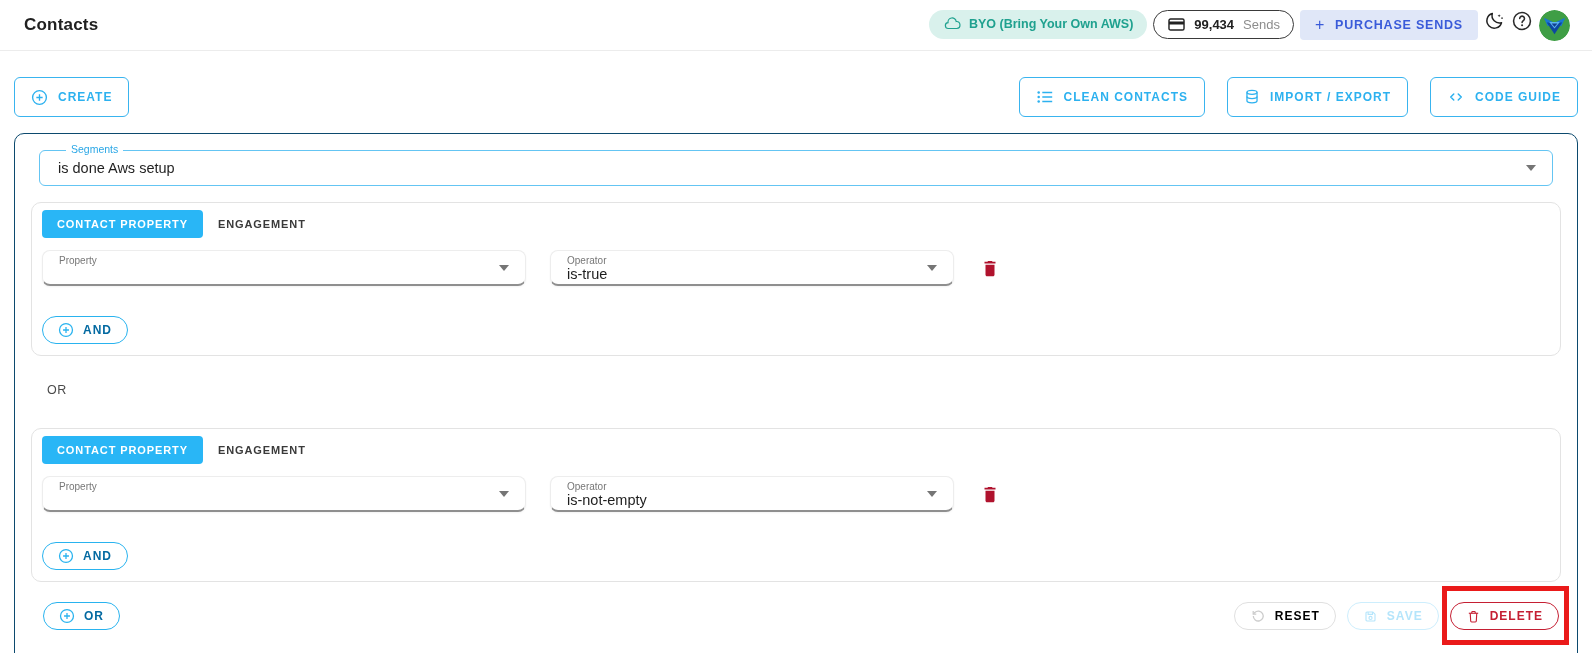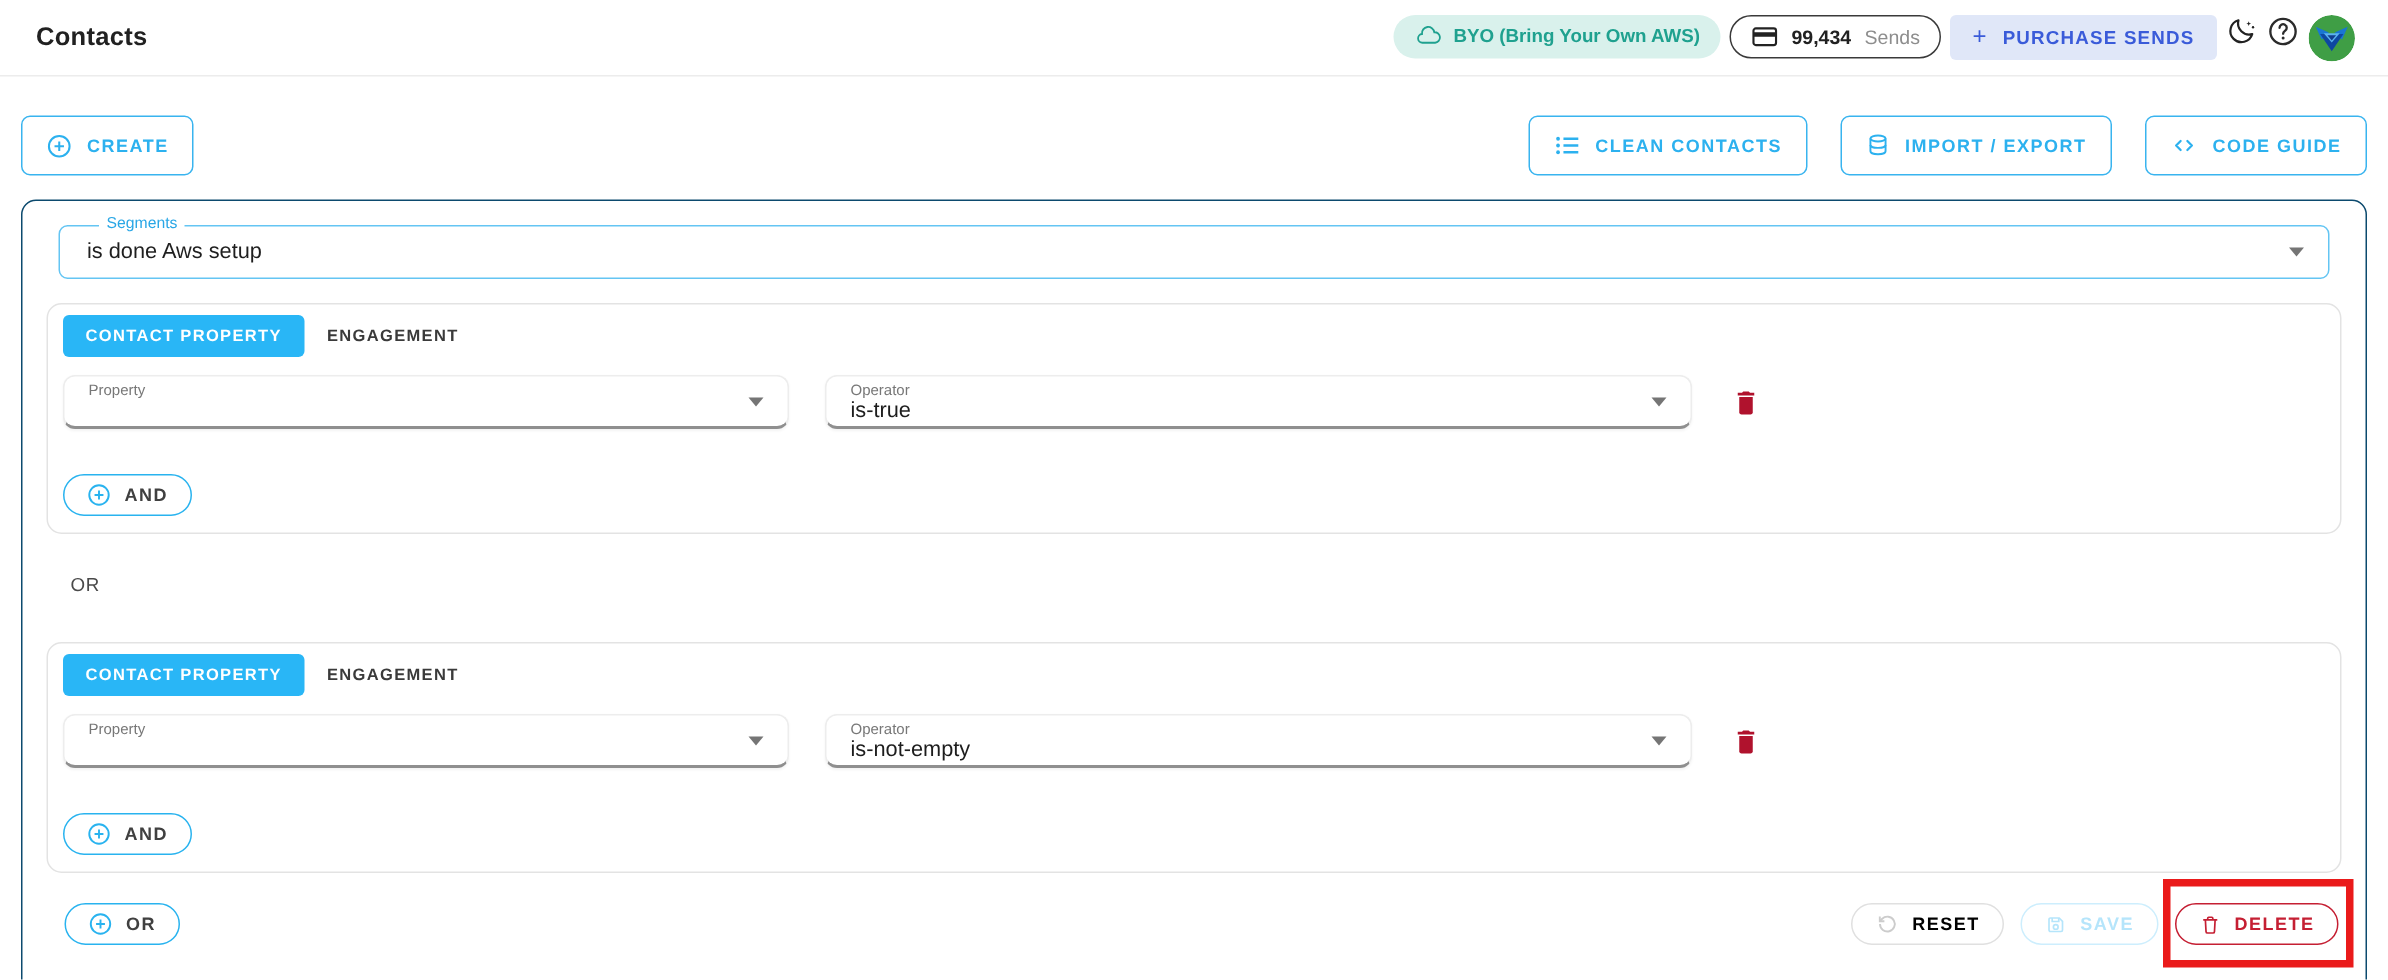--- a/index.html
+++ b/index.html
@@ -53,28 +53,28 @@
   .tab { height:28px; display:inline-flex; align-items:center; padding:0 15px; font-size:11px;
     font-weight:700; letter-spacing:.9px; cursor:pointer; border:none; background:none;
     font-family:inherit; color:#3a3a3a; border-radius:4px; }
   .tab.active { background:#29b6f6; color:#fff; }
 
   .fields-row { display:flex; align-items:center; margin-top:12px; }
   .field { position:relative; background:#fff; border:1px solid #ededed;
     border-bottom:2px solid #8f8f8f; border-radius:8px; height:36px; padding:4px 40px 0 16px;
     cursor:pointer; box-shadow:0 1px 2px rgba(0,0,0,.05); }
   .field-property { width:484px; margin-right:24px; }
-  .field-operator { width:578px; }
+  .field-operator { width:404px; }
   .field .f-label { display:block; font-size:10px; color:#777; line-height:11px; }
   .field .f-value { display:block; font-size:14.5px; color:#1d1d1d; line-height:17px; }
   .trash-btn { background:none; border:none; cursor:pointer; color:#b0122d; margin-left:26px;
     display:flex; align-items:center; }
 
   .pill-btn { display:inline-flex; align-items:center; gap:9px; height:28px; padding:0 15px;
-    border-radius:999px; background:#fff; border:1.5px solid #29b3ef; color:#404040;
+    border-radius:999px; background:#fff; border:1.5px solid #29b3ef; color:#0369a1;
     font-size:12px; font-weight:700; letter-spacing:1px; cursor:pointer; font-family:inherit; }
   .and-row { margin-top:30px; }
 
   .or-separator { margin:27px 0 31px; padding-left:16px; font-size:12.5px; color:#4a4a4a;
     font-weight:500; letter-spacing:.5px; }
 
   .panel-footer { display:flex; align-items:center; justify-content:space-between;
     margin-top:20px; padding:0 2px 0 12px; }
   .footer-right { display:flex; align-items:center; gap:11px; }
   .pill-btn.disabled-gray { border-color:#e0e0e0; color:#000000; cursor:default; }

